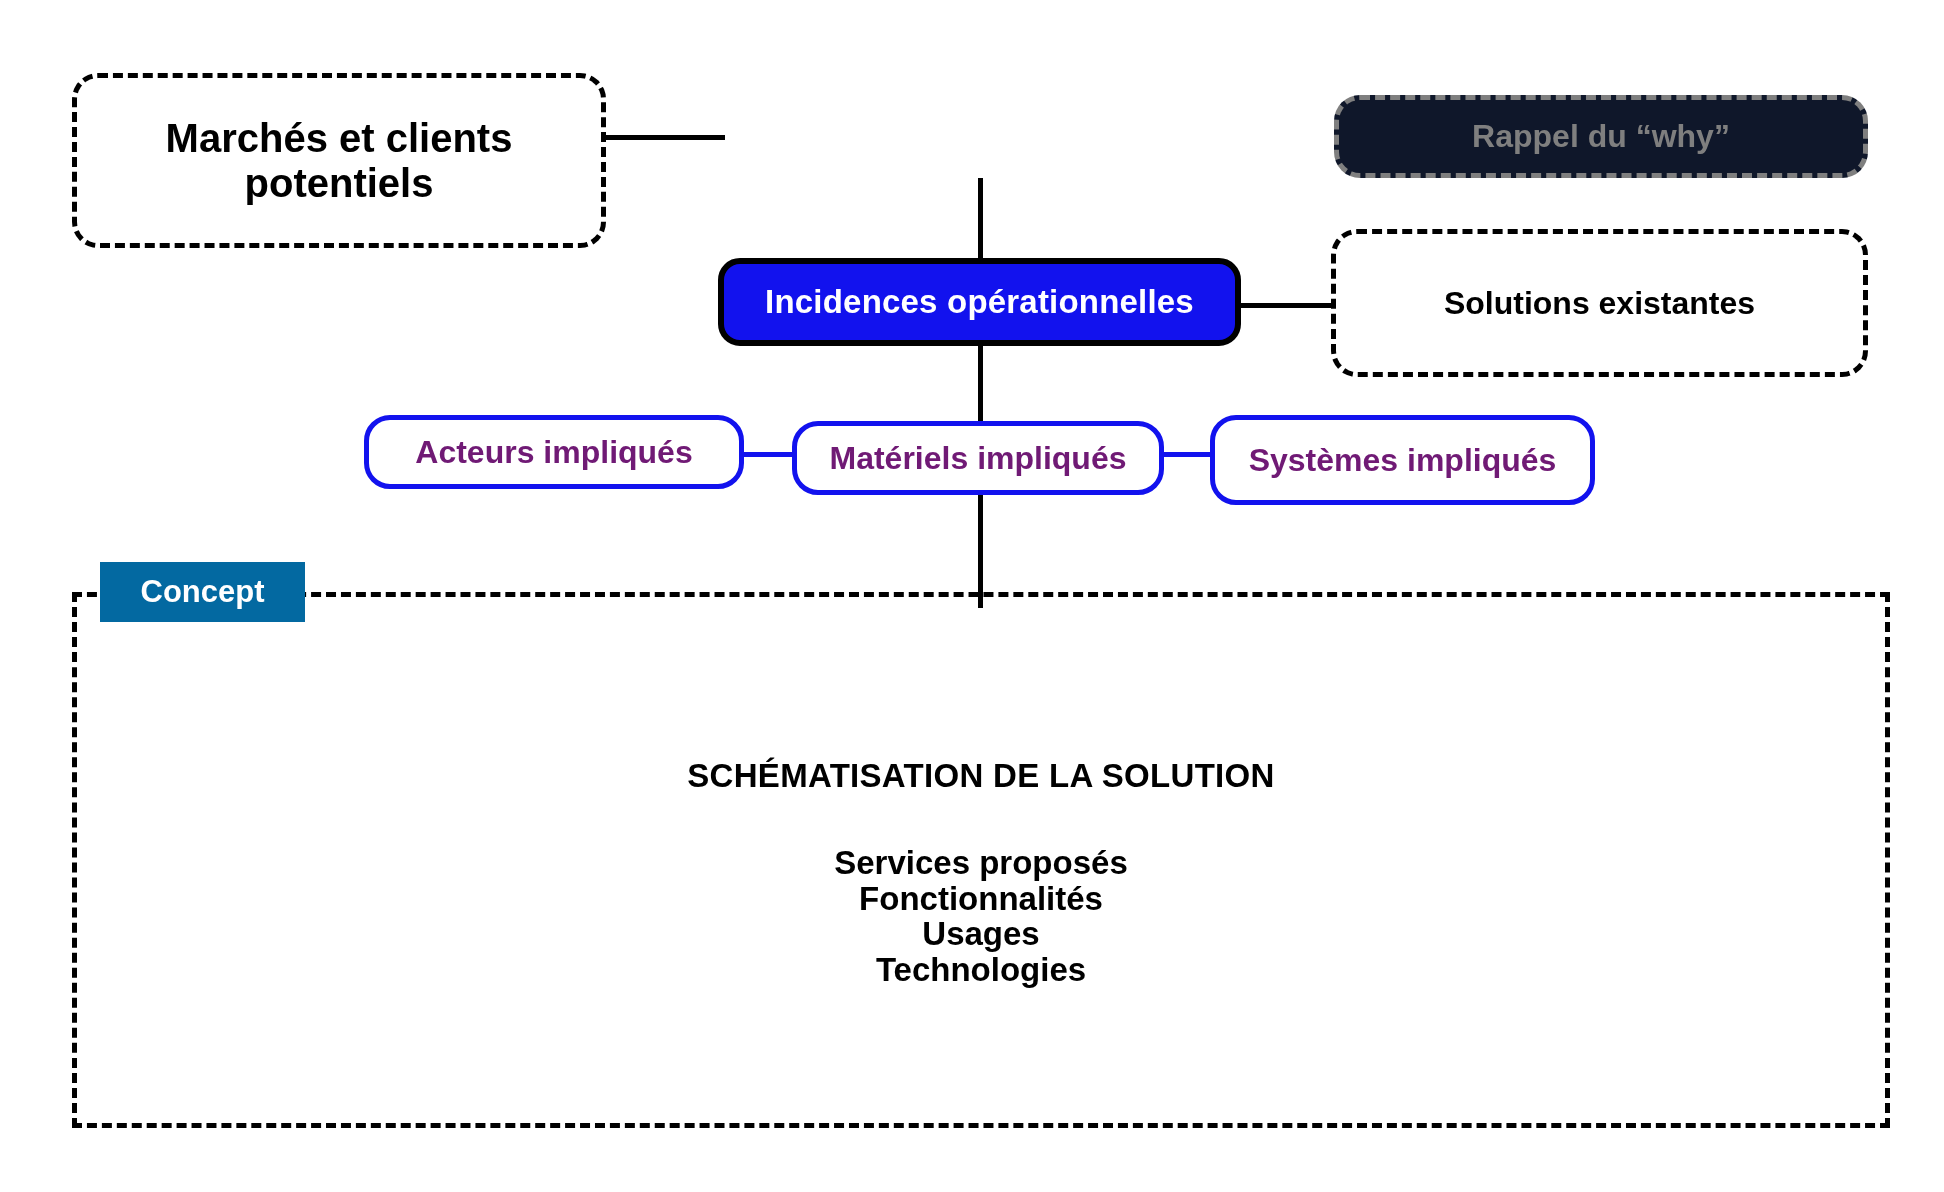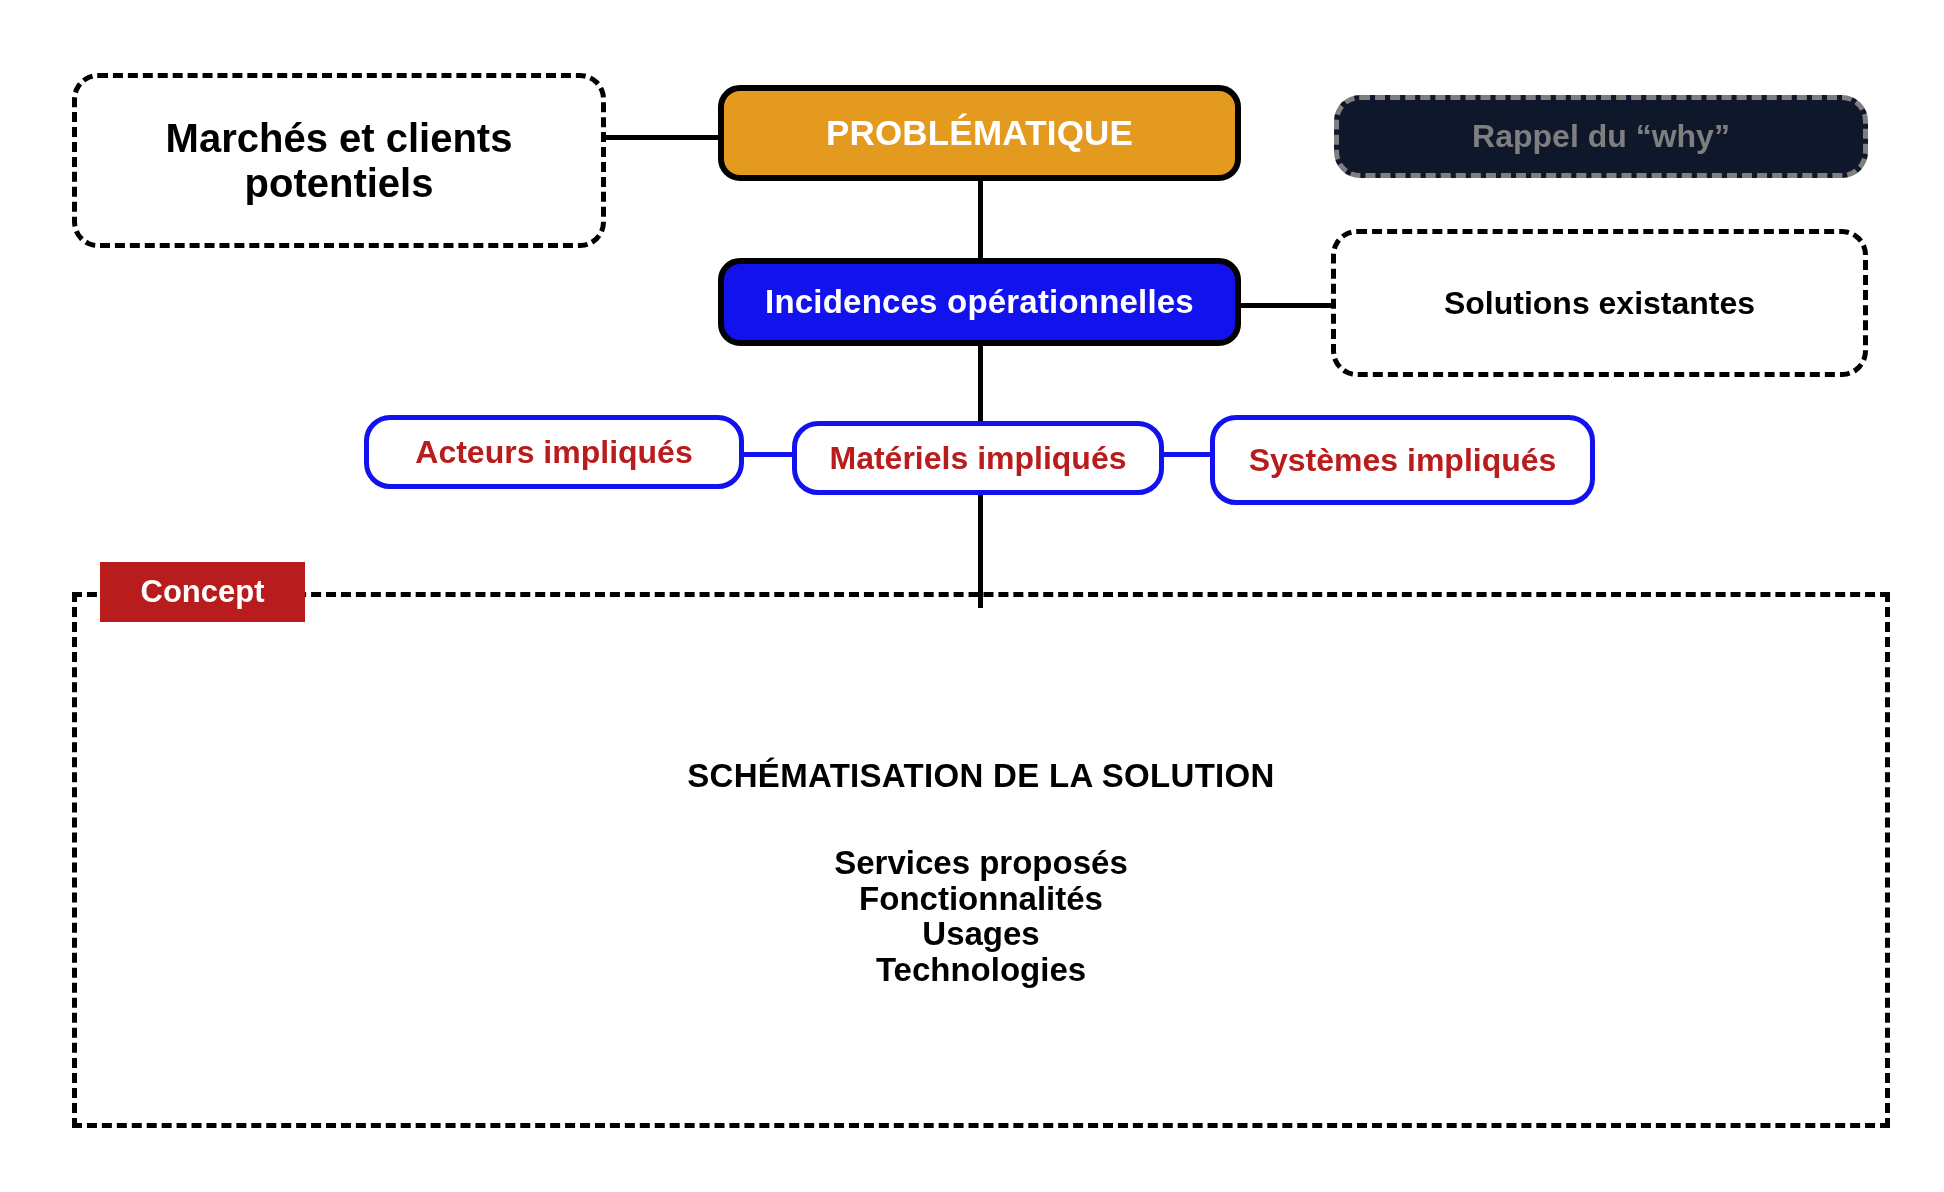--- a/index.html
+++ b/index.html
@@ -71,40 +71,40 @@
   }
 
   
   .outline-pill {
     display: flex;
     align-items: center;
     justify-content: center;
     border: 5px solid #1212EE;
     border-radius: 26px;
     background: #ffffff;
-    color: #b91c1c;
+    color: #701a75;
     font-weight: bold;
     text-align: center;
     z-index: 6;
   }
 
   
   .region {
     border: 5px dashed #000000;
     border-radius: 0;
     background: transparent;
     z-index: 2;
   }
 
   
   .region-tag {
     display: flex;
     align-items: center;
     justify-content: center;
-    background: #b91c1c;
+    background: #0369a1;
     color: #ffffff;
     font-weight: bold;
     z-index: 8;
   }
 
   
   .text-block {
     color: #000000;
     font-weight: bold;
     text-align: center;
@@ -131,23 +131,20 @@
   <div class="abs region" style="left:72px; top:592px; width:1818px; height:536px;"></div>
 
   <div class="abs region-tag" style="left:100px; top:562px; width:205px; height:60px; font-size:31px;">
     <span>Concept</span>
   </div>
 
   <div class="abs dashed-box" style="left:72px; top:73px; width:534px; height:175px; font-size:40px;">
     <span>Marchés et clients potentiels</span>
   </div>
 
-  <div class="abs pill pill-orange" style="left:718px; top:85px; width:523px; height:96px; font-size:35px;">
-    <span>PROBLÉMATIQUE</span>
-  </div>
 
   <div class="abs dashed-box-grey" style="left:1334px; top:95px; width:534px; height:83px; font-size:32px;">
     <span>Rappel du “why”</span>
   </div>
 
   <div class="abs pill pill-blue" style="left:718px; top:258px; width:523px; height:88px; font-size:33px;">
     <span>Incidences opérationnelles</span>
   </div>
 
   <div class="abs dashed-box" style="left:1331px; top:229px; width:537px; height:148px; font-size:32px;">

